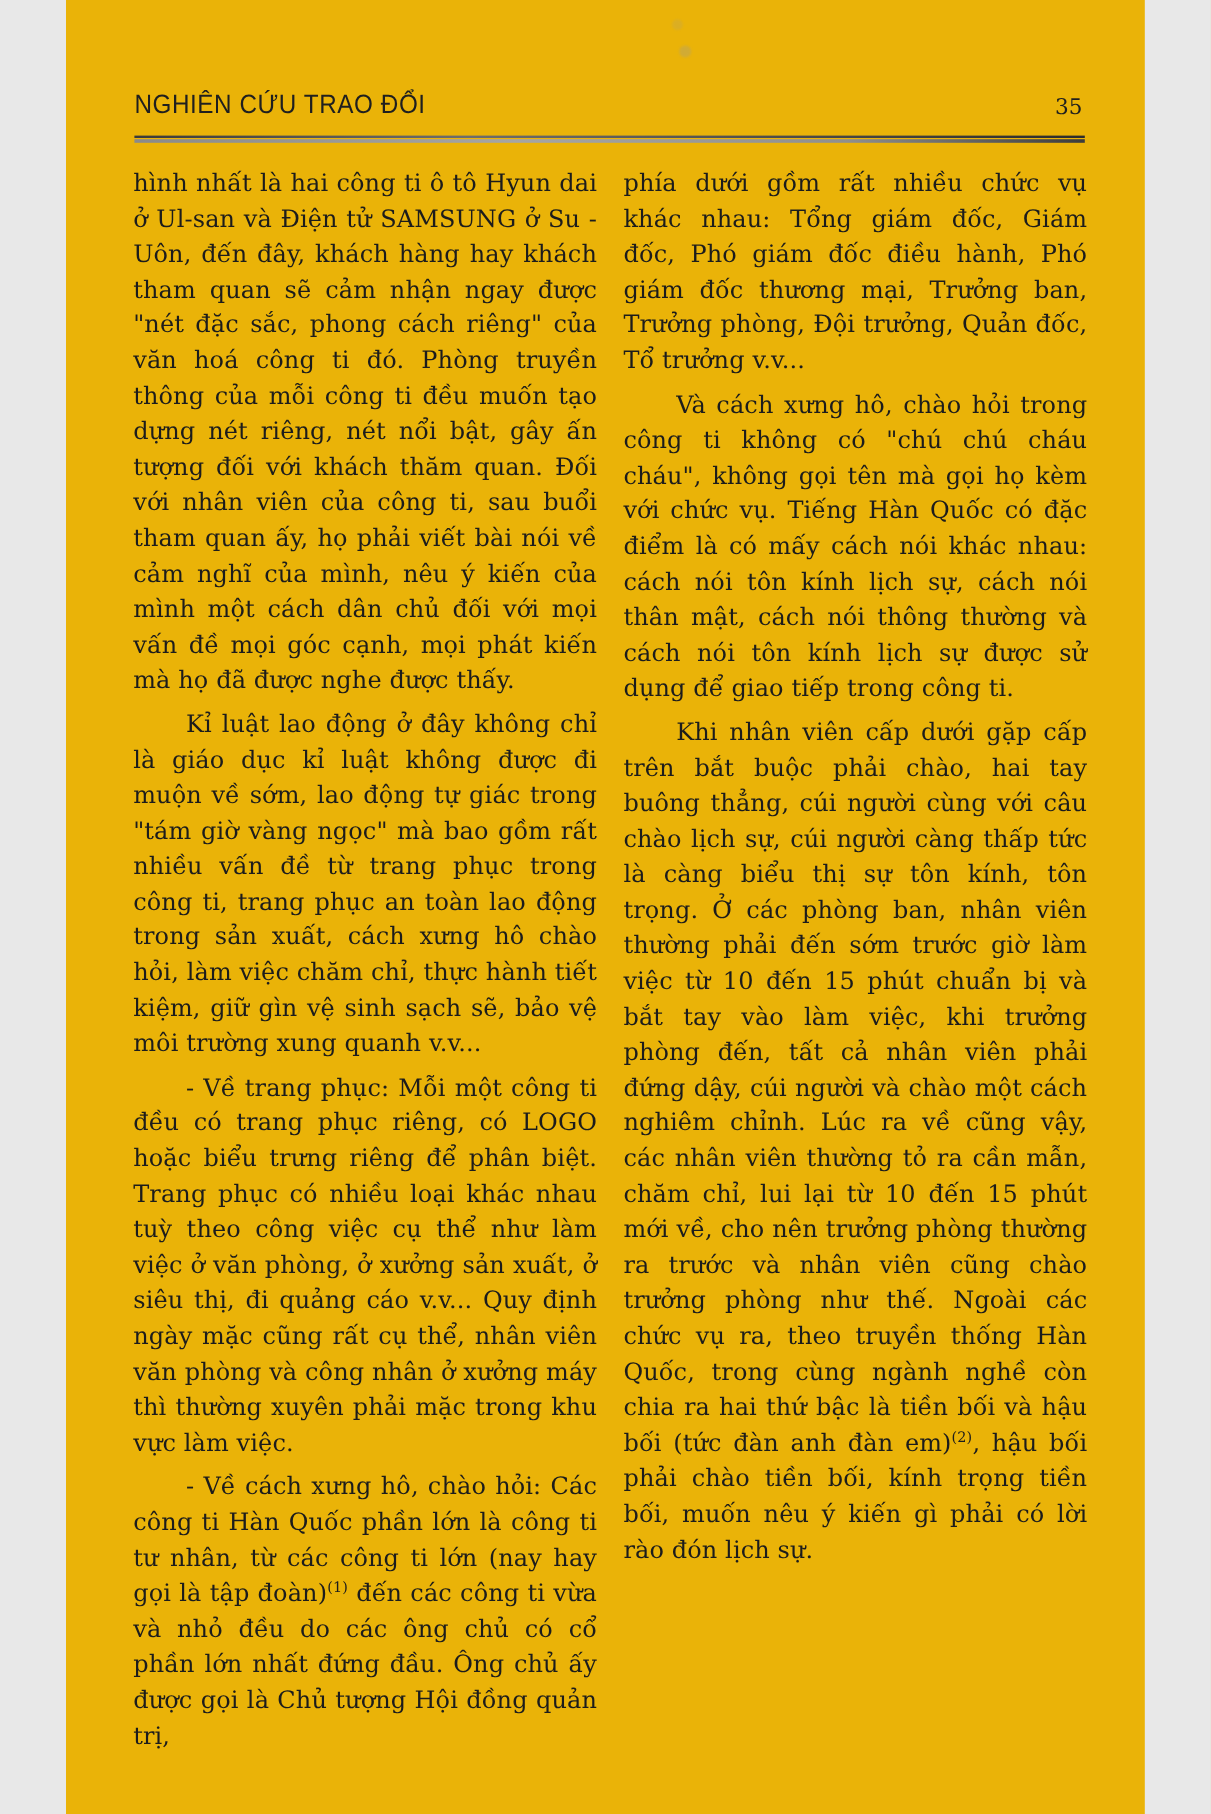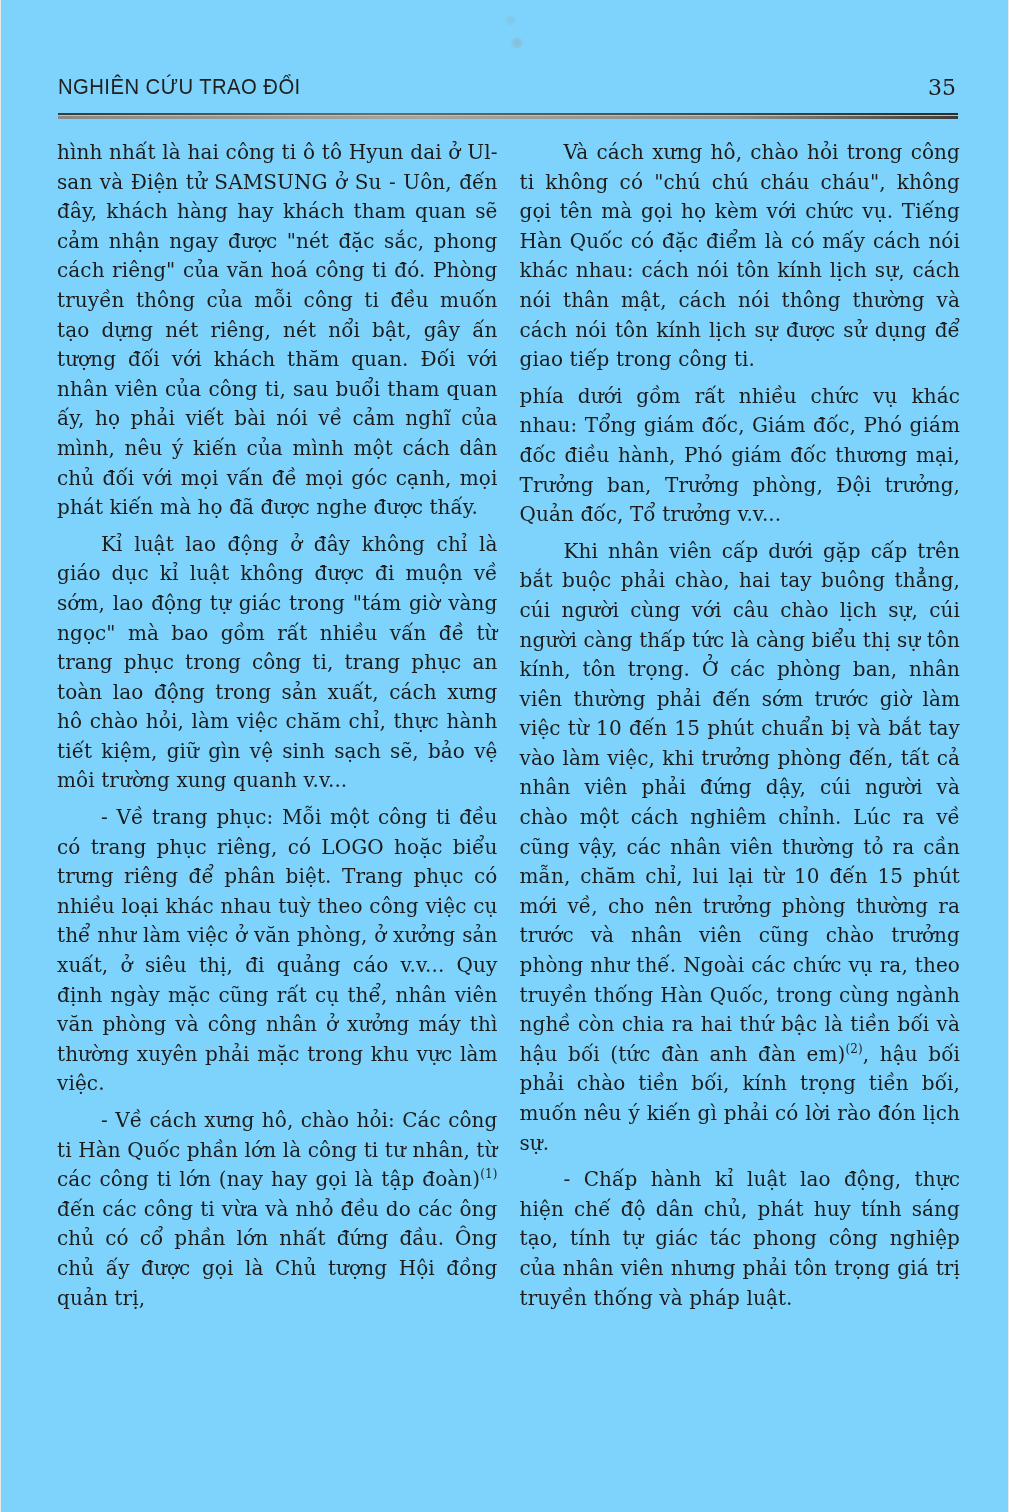--- a/index.html
+++ b/index.html
@@ -1,21 +1,21 @@
 <!DOCTYPE html>
 <html lang="vi"><head>
 <meta charset="utf-8">
 <style>
   html, body { margin: 0; padding: 0; background: #e8e8e8; }
   .page {
     position: relative;
-    width: 1007px;
+    width: 899px;
     height: 1512px;
     margin: 0 auto;
-    background: #7dd3fc;
+    background: #eab308;
     color: #1c1c1c;
     font-family: "DejaVu Serif", serif;
     overflow: hidden;
     box-sizing: border-box;
     text-decoration: underline;
   }
   
   .speck {
     position: absolute;
     border-radius: 50%;
@@ -35,21 +35,21 @@
     font-family: "Liberation Sans", sans-serif;
     font-size: 22px;
     font-weight: 500;
     letter-spacing: 0.5px;
     transform: scaleX(.92);
     transform-origin: left bottom;
     color: #1f1f1f;
   }
   .page-number {
     font-family: "DejaVu Serif", serif;
-    font-size: 22px;
+    font-size: 18px;
     color: #1f1f1f;
   }
   .header-rule {
     position: absolute;
     top: 113px; left: 57px; right: 50px;
     height: 8px;
   }
   .header-rule .rule-thin {
     height: 2px;
     background: linear-gradient(to right, #3a3a3a 0%, #6d6d6d 35%, #4a4a4a 70%, #2c2c2c 100%);
@@ -110,21 +110,20 @@
   <div class="columns">
 
     <div class="col">
       <p class="para cont">hình nhất là hai công ti ô tô Hyun dai ở Ul-san và Điện tử SAMSUNG ở Su - Uôn, đến đây, khách hàng hay khách tham quan sẽ cảm nhận ngay được "nét đặc sắc, phong cách riêng" của văn hoá công ti đó. Phòng truyền thông của mỗi công ti đều muốn tạo dựng nét riêng, nét nổi bật, gây ấn tượng đối với khách thăm quan. Đối với nhân viên của công ti, sau buổi tham quan ấy, họ phải viết bài nói về cảm nghĩ của mình, nêu ý kiến của mình một cách dân chủ đối với mọi vấn đề mọi góc cạnh, mọi phát kiến mà họ đã được nghe được thấy.</p>
       <p class="para indent">Kỉ luật lao động ở đây không chỉ là giáo dục kỉ luật không được đi muộn về sớm, lao động tự giác trong "tám giờ vàng ngọc" mà bao gồm rất nhiều vấn đề từ trang phục trong công ti, trang phục an toàn lao động trong sản xuất, cách xưng hô chào hỏi, làm việc chăm chỉ, thực hành tiết kiệm, giữ gìn vệ sinh sạch sẽ, bảo vệ môi trường xung quanh v.v...</p>
       <p class="para indent">- Về trang phục: Mỗi một công ti đều có trang phục riêng, có LOGO hoặc biểu trưng riêng để phân biệt. Trang phục có nhiều loại khác nhau tuỳ theo công việc cụ thể như làm việc ở văn phòng, ở xưởng sản xuất, ở siêu thị, đi quảng cáo v.v... Quy định ngày mặc cũng rất cụ thể, nhân viên văn phòng và công nhân ở xưởng máy thì thường xuyên phải mặc trong khu vực làm việc.</p>
       <p class="para indent"><span>- Về cách xưng hô, chào hỏi: Các công ti Hàn Quốc phần lớn là công ti tư nhân, từ các công ti lớn (nay hay gọi là tập đoàn)</span><sup class="fn">(1)</sup><span> đến các công ti vừa và nhỏ đều do các ông chủ có cổ phần lớn nhất đứng đầu. Ông chủ ấy được gọi là Chủ tượng Hội đồng quản trị,</span></p>
     </div>
 
     <div class="col">
+      <p class="para cont">phía dưới gồm rất nhiều chức vụ khác nhau: Tổng giám đốc, Giám đốc, Phó giám đốc điều hành, Phó giám đốc thương mại, Trưởng ban, Trưởng phòng, Đội trưởng, Quản đốc, Tổ trưởng v.v...</p>
       <p class="para indent">Và cách xưng hô, chào hỏi trong công ti không có "chú chú cháu cháu", không gọi tên mà gọi họ kèm với chức vụ. Tiếng Hàn Quốc có đặc điểm là có mấy cách nói khác nhau: cách nói tôn kính lịch sự, cách nói thân mật, cách nói thông thường và cách nói tôn kính lịch sự được sử dụng để giao tiếp trong công ti.</p>
-      <p class="para cont">phía dưới gồm rất nhiều chức vụ khác nhau: Tổng giám đốc, Giám đốc, Phó giám đốc điều hành, Phó giám đốc thương mại, Trưởng ban, Trưởng phòng, Đội trưởng, Quản đốc, Tổ trưởng v.v...</p>
       <p class="para indent"><span>Khi nhân viên cấp dưới gặp cấp trên bắt buộc phải chào, hai tay buông thẳng, cúi người cùng với câu chào lịch sự, cúi người càng thấp tức là càng biểu thị sự tôn kính, tôn trọng. Ở các phòng ban, nhân viên thường phải đến sớm trước giờ làm việc từ 10 đến 15 phút chuẩn bị và bắt tay vào làm việc, khi trưởng phòng đến, tất cả nhân viên phải đứng dậy, cúi người và chào một cách nghiêm chỉnh. Lúc ra về cũng vậy, các nhân viên thường tỏ ra cần mẫn, chăm chỉ, lui lại từ 10 đến 15 phút mới về, cho nên trưởng phòng thường ra trước và nhân viên cũng chào trưởng phòng như thế. Ngoài các chức vụ ra, theo truyền thống Hàn Quốc, trong cùng ngành nghề còn chia ra hai thứ bậc là tiền bối và hậu bối (tức đàn anh đàn em)</span><sup class="fn">(2)</sup><span>, hậu bối phải chào tiền bối, kính trọng tiền bối, muốn nêu ý kiến gì phải có lời rào đón lịch sự.</span></p>
-      <p class="para indent">- Chấp hành kỉ luật lao động, thực hiện chế độ dân chủ, phát huy tính sáng tạo, tính tự giác tác phong công nghiệp của nhân viên nhưng phải tôn trọng giá trị truyền thống và pháp luật.</p>
     </div>
 
   </div>
 
 </div>
 
 </body></html>

